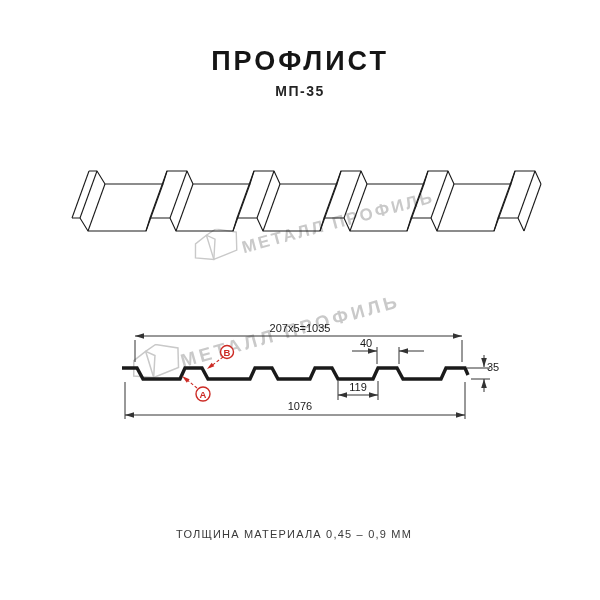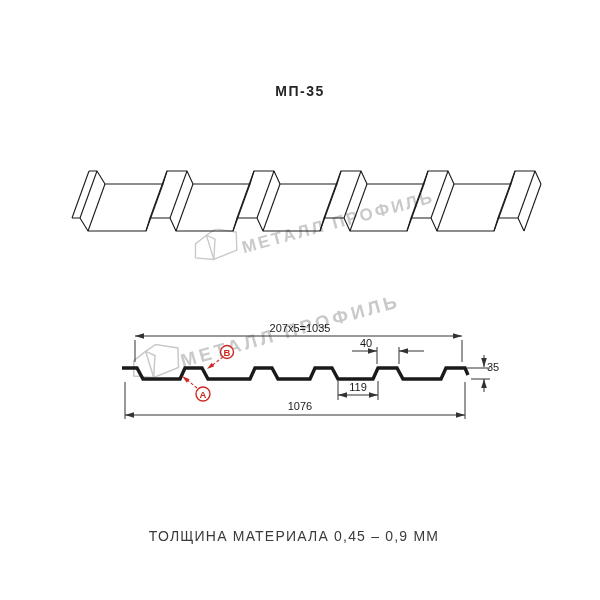--- a/index.html
+++ b/index.html
@@ -3,38 +3,39 @@
 <meta charset="utf-8">
 <style>
   html,body{margin:0;padding:0;background:#fff;}
   .page{position:relative;width:600px;height:600px;background:#fff;overflow:hidden;
         font-family:"Liberation Sans", sans-serif;}
   .title{position:absolute;left:0;right:0;top:46px;text-align:center;
          font-size:27px;font-weight:800;letter-spacing:3px;color:#151515;}
   .subtitle{position:absolute;left:0;right:0;top:83px;text-align:center;
          font-size:14px;font-weight:700;letter-spacing:1.5px;color:#242424;}
   .footer-note{position:absolute;left:0;right:12px;top:528px;text-align:center;
-         font-size:14px;font-weight:500;letter-spacing:1.2px;color:#3a3a3a;}
+         font-size:11px;font-weight:500;letter-spacing:1.2px;color:#3a3a3a;}
   .wm-text{position:absolute;color:#c9c9c9;font-weight:700;white-space:nowrap;}
   .wm-text-1{left:245px;top:238px;font-size:17px;letter-spacing:2.5px;
          transform:rotate(-15deg);transform-origin:left bottom;}
   .wm-text-2{left:184px;top:350px;font-size:18.5px;letter-spacing:3.5px;
          transform:rotate(-15.5deg);transform-origin:left bottom;}
   .wm-logo{position:absolute;}
   .wm-logo-1{left:192px;top:229px;transform:rotate(-8deg);}
   .wm-logo-2{left:130px;top:344px;transform:rotate(-8deg);}
   svg.drawing{position:absolute;left:0;top:0;}
   .dim-text{font-size:11px;fill:#1a1a1a;}
   .marker-letter{font-size:9.5px;fill:#cc2a24;font-weight:700;}
 </style>
 </head>
 <body>
 
 <div class="page">
 
+  <div class="title">ПРОФЛИСТ</div>
   <div class="subtitle">МП-35</div>
 
   <svg class="wm-logo wm-logo-1" width="48" height="34" viewBox="0 0 48 34">
     <polygon points="2,26 4,12 16,5 24,10 20,30" fill="none" stroke="#c9c9c9" stroke-width="1.4"></polygon>
     <polygon points="16,5 26,0 46,6 44,24 20,30" fill="none" stroke="#c9c9c9" stroke-width="1.4"></polygon>
   </svg>
   <div class="wm-text wm-text-1">МЕТАЛЛ ПРОФИЛЬ</div>
 
   <svg class="wm-logo wm-logo-2" width="52" height="38" viewBox="0 0 48 34">
     <polygon points="2,26 4,12 16,5 24,10 20,30" fill="none" stroke="#c9c9c9" stroke-width="1.4"></polygon>

